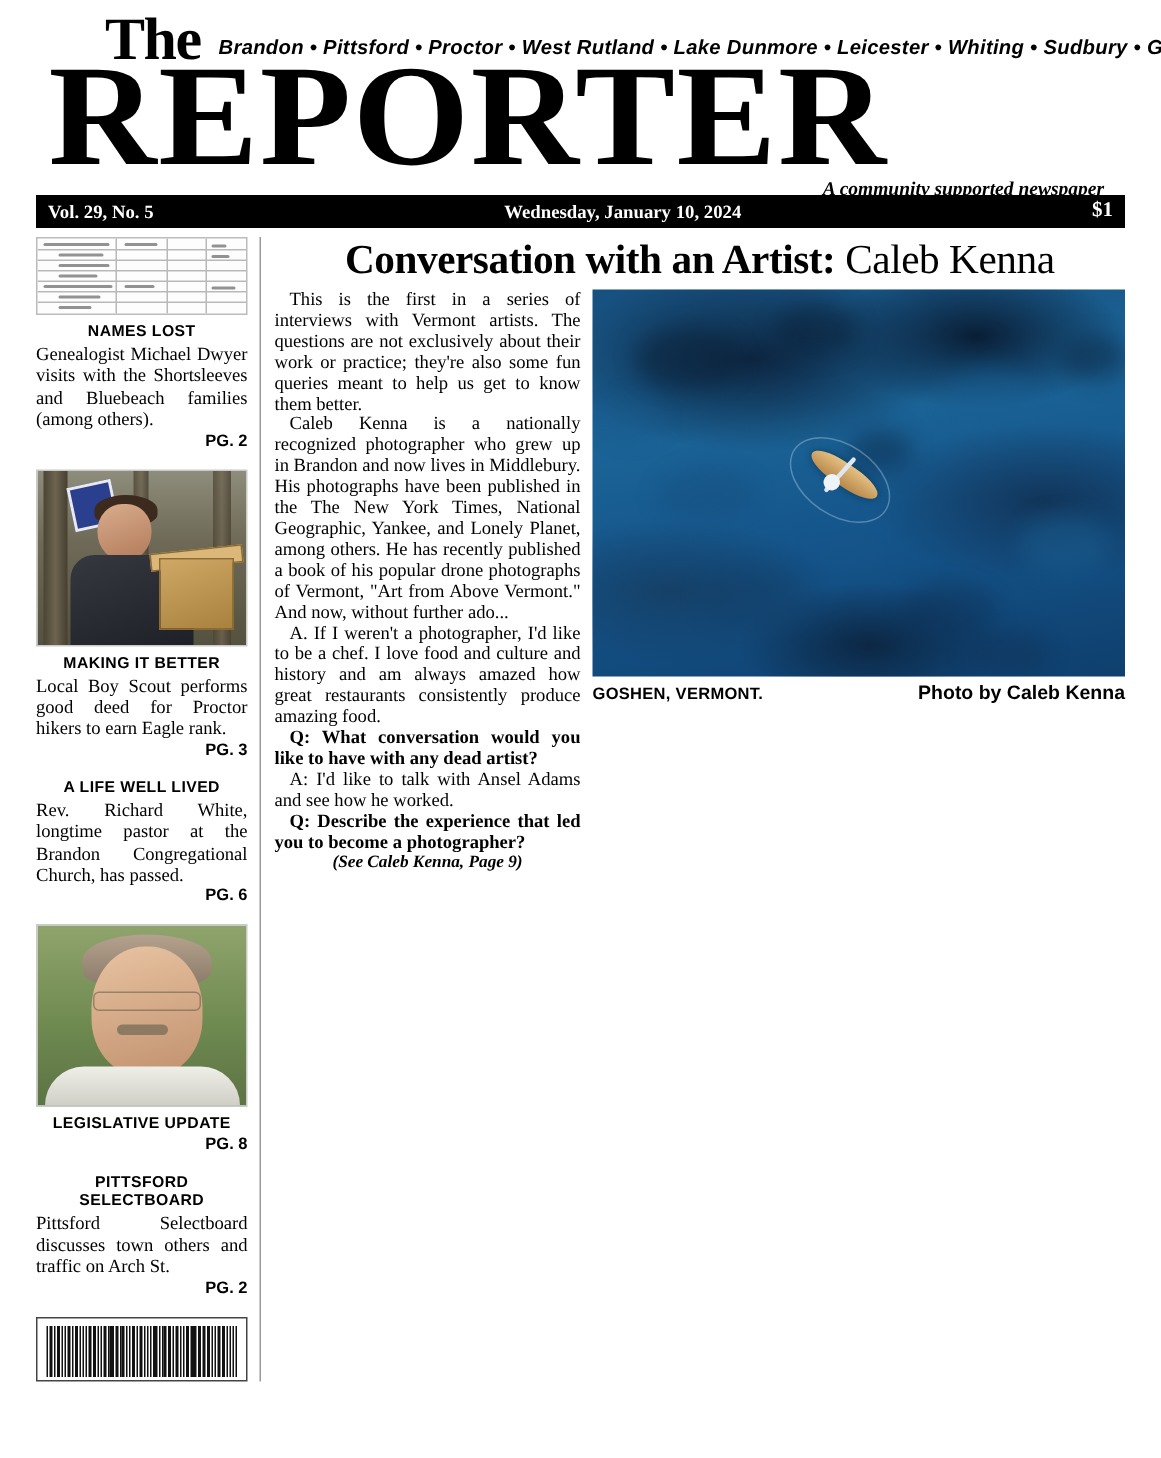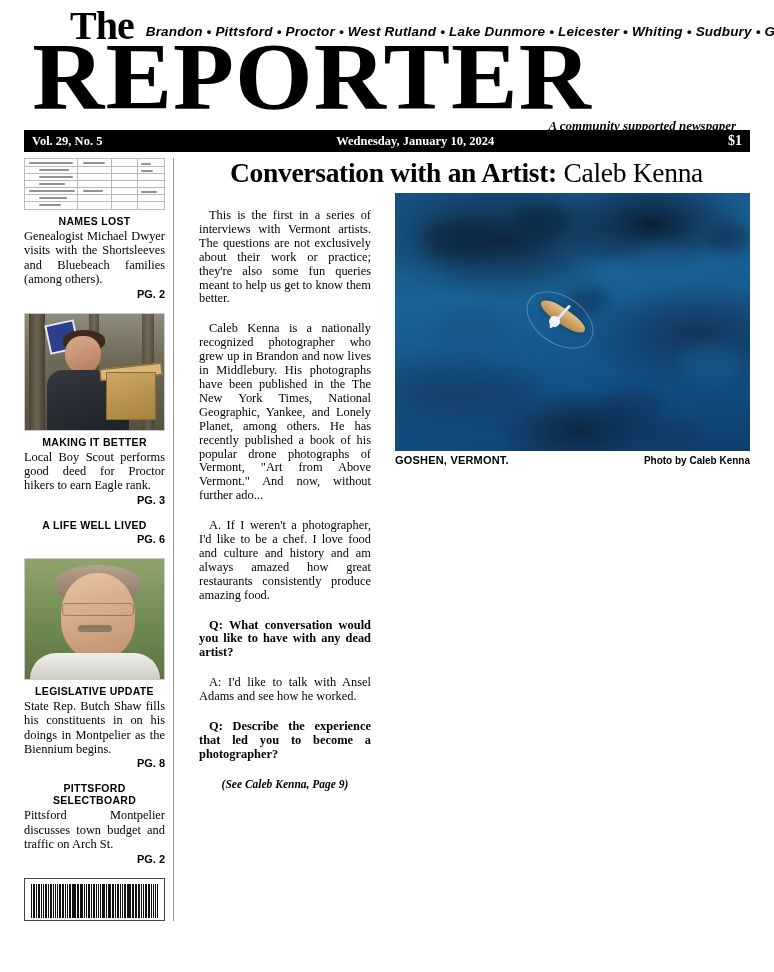--- a/index.html
+++ b/index.html
@@ -244,21 +244,21 @@
   }
   .feature-hd .nm { font-weight: normal; }
   .feature-body { display: flex; }
   .feature-text {
     width: 212px; flex: 0 0 212px;
     font-size: 12.4px; line-height: 13.9px;
     text-align: justify;
     padding-right: 8px;
     box-sizing: border-box;
   }
-  .feature-text p { margin: 16px; text-indent: 10px; }
+  .feature-text p { margin: 0; text-indent: 10px; }
   .feature-text p.q { font-weight: bold; text-indent: 10px; }
   .feature-text p.jump {
     text-indent: 0; text-align: center; font-style: italic;
     font-weight: bold; font-size: 11.5px; margin-top: 1px;
   }
   .feature-photo-wrap { flex: 1 1 auto; }
   .photo-kayak {
     width: 100%; height: 258px;
     position: relative; overflow: hidden;
     background:
@@ -305,21 +305,21 @@
     display: flex; align-items: baseline;
     margin-top: 3px;
   }
   .photo-caption .loc {
     font-family: "Liberation Sans", sans-serif;
     font-weight: bold; font-size: 11px; flex: 1 1 auto;
     letter-spacing: .2px;
   }
   .photo-caption .credit {
     font-family: "Liberation Sans", sans-serif;
-    font-weight: bold; font-size: 10px;
+    font-weight: bold; font-size: 13px;
   }
 </style>
 </head>
 <body>
 
 <div class="page">
 
   <div class="masthead">
     <div class="mast-row1">
       <div class="mast-the">The</div>
@@ -380,39 +380,39 @@
           <div class="boxlid"></div>
           <div class="box"></div>
         </div>
         <div class="teaser-kicker">MAKING IT BETTER</div>
         <div class="teaser-text">Local Boy Scout performs good deed for Proctor hikers to earn Eagle rank.</div>
         <div class="teaser-pg">PG. 3</div>
       </div>
 
       <div class="teaser">
         <div class="teaser-kicker">A LIFE WELL LIVED</div>
+        <div class="teaser-text">Rev. Richard White, longtime pastor at the Brandon Congregational Church, has passed.</div>
         <div class="teaser-pg">PG. 6</div>
       </div>
 
       <div class="teaser">
         <div class="photo-rep">
           <div class="hair"></div>
           <div class="face"></div>
           <div class="glasses"></div>
           <div class="stache"></div>
           <div class="shirt"></div>
         </div>
         <div class="teaser-kicker">LEGISLATIVE UPDATE</div>
-        <div class="teaser-text">State Rep. Butch Shaw fills his constituents in on his doings in Montpelier as the Biennium begins.</div>
         <div class="teaser-pg">PG. 8</div>
       </div>
 
       <div class="teaser">
         <div class="teaser-kicker">PITTSFORD SELECTBOARD</div>
-        <div class="teaser-text">Pittsford Montpelier discusses town budget and traffic on Arch St.</div>
+        <div class="teaser-text">Pittsford Selectboard discusses town others and traffic on Arch St.</div>
         <div class="teaser-pg">PG. 2</div>
       </div>
 
       <div class="barcode-box">
         <div class="barcode-bars" id="barcode-bars">
             <i style="width: 1px;"></i>
             <i style="width: 3px;"></i>
             <i style="width: 1px;"></i>
             <i style="width: 2px;"></i>
             <i style="width: 1px;"></i>

